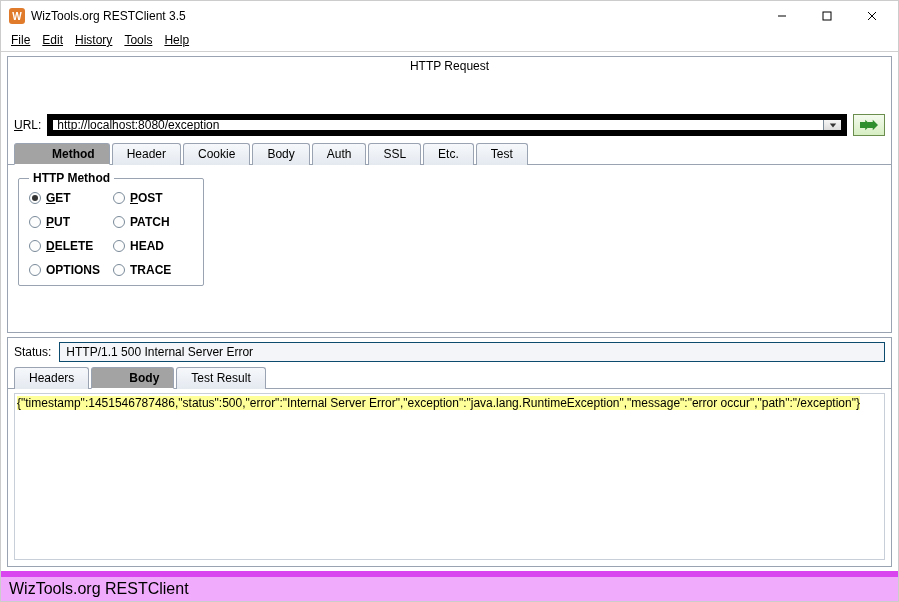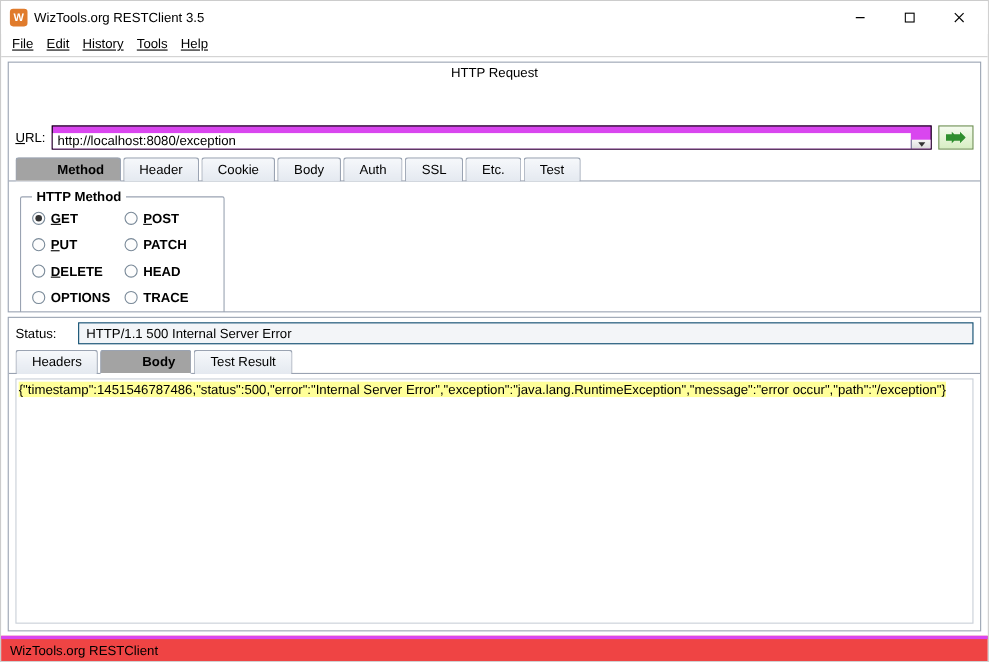--- a/index.html
+++ b/index.html
@@ -57,42 +57,41 @@
     padding: 4px 6px 0 6px;
     min-height: 0;
   }
   .panel {
     border: 1px solid #9aa3b2;
     margin-bottom: 4px;
     background: #fff;
     display: flex;
     flex-direction: column;
   }
-  .panel.req { height: 228px; }
+  .panel.req { height: 277px; }
   .panel.resp { flex: 1; min-height: 0; }
   .panel-title {
     text-align: center;
     padding: 2px 0;
     font-size: 12px;
   }
   .url-row {
     display: flex;
     align-items: center;
     padding: 2px 6px 6px 6px;
     gap: 6px;
     margin-top: 37px;
   }
   .url-row label .ul { text-decoration: underline; }
   .url-combo {
     flex: 1;
     display: flex;
-    border: 1px solid #000000;
-    background: #d946ef;
+    border: 6px solid #000000;
+    background: #86efac;
     height: 22px;
-    align-items: flex-end;
   }
   .url-combo input {
     flex: 1;
     border: none;
     padding: 0 4px;
     font-size: 12px;
     outline: none;
   }
   .url-combo .dd {
     width: 18px;
@@ -166,21 +165,21 @@
     content: "";
     width: 6px; height: 6px;
     background: #333;
     border-radius: 50%;
   }
   .radio .ul { text-decoration: underline; }
   .status-row {
     display: flex;
     align-items: center;
     padding: 4px 6px;
-    gap: 20px;
+    gap: 8px;
     text-align: right;
   }
   .status-val {
     flex: 1;
     border: 1px solid #0c4a6e;
     background: #f3f5f8;
     padding: 2px 6px;
     height: 20px;
     display: flex; align-items: center;
   }
@@ -191,24 +190,24 @@
     padding: 2px;
   }
   .body-text {
     background: #ffff99;
     display: inline;
     font-family: inherit;
     font-size: 12px;
     white-space: pre;
   }
   .statusbar {
-    border-top: 3px solid #d946ef;
+    border-top: 6px solid #d946ef;
     padding: 3px 8px;
-    font-size: 12px;
-    background: #ef4444;
+    font-size: 16px;
+    background: #f0abfc;
   }
   .resp-tabpanel { display: flex; flex-direction: column; min-height: 0; flex: 1; padding: 4px 6px 6px 6px; }
 </style>
 </head>
 <body>
 
 <div class="titlebar">
   <span class="app-icon">W</span>
   <span class="title">WizTools.org RESTClient 3.5</span>
   <div class="win-controls">

